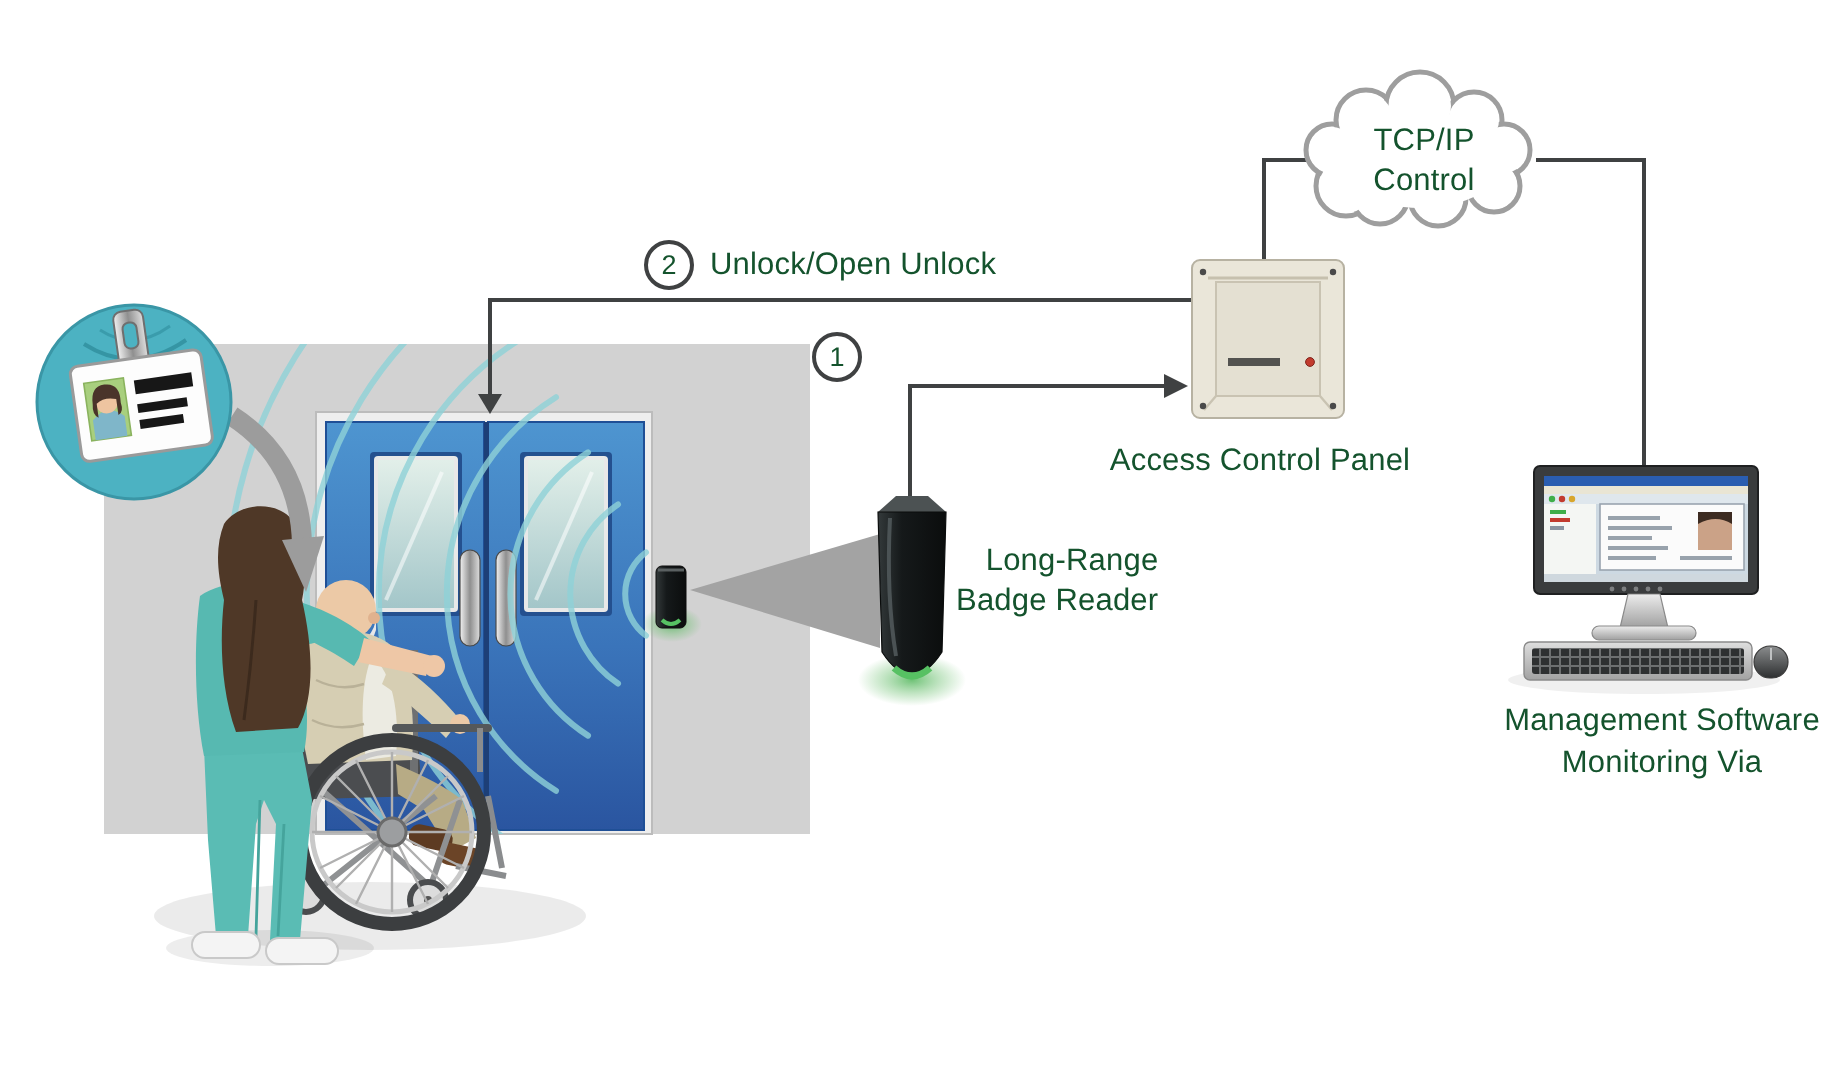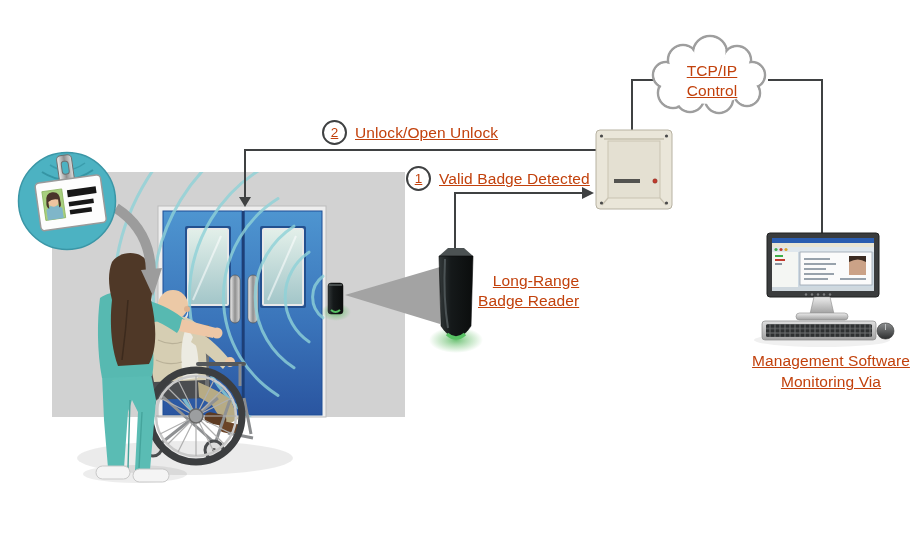--- a/index.html
+++ b/index.html
@@ -1,21 +1,21 @@
 <!DOCTYPE html>
 <html><head>
 <meta charset="utf-8">
 <style>
   html,body{margin:0;padding:0;background:#fff;}
   .stage{
     position:relative;width:920px;height:533px;background:#ffffff;overflow:hidden;
     font-family:"Liberation Sans","DejaVu Sans",sans-serif;color:#3f4142;
   }
   .stage svg{position:absolute;left:0;top:0;}
-  .lbl{position:absolute;font-size:15.5px;line-height:20px;color:#c2410c;font-weight:500;letter-spacing:.1px;text-decoration:underline;}
+  .lbl{position:absolute;font-size:15.5px;line-height:20px;color:#14532d;font-weight:500;letter-spacing:.1px;}
   .step{display:flex;align-items:center;gap:8px;white-space:nowrap;}
   .circ-num{
     width:21px;height:21px;border:2px solid #3f4142;border-radius:50%;
     display:inline-flex;align-items:center;justify-content:center;
     font-size:13.5px;font-weight:500;flex:0 0 auto;background:#fff;
   }
   .center{text-align:center;}
 </style>
 </head>
 <body>
@@ -302,28 +302,30 @@
   </g>
 </svg>
 
 <div class="lbl step" style="left:322px;top:120px;">
   <span class="circ-num">2</span>
   <span>Unlock/Open Unlock</span>
 </div>
 
 <div class="lbl step" style="left:406px;top:166px;">
   <span class="circ-num">1</span>
-  <span>Valid Badge Detected</span>
 </div>
 
 <div class="lbl center" style="left:662px;top:61px;width:100px;">
   <div>TCP/IP</div>
   <div>Control</div>
 </div>
 
+<div class="lbl center" style="left:550px;top:221px;width:160px;">
+  <span>Access Control Panel</span>
+</div>
 
 <div class="lbl" style="left:478px;top:271px;text-align:right;">
   <div>Long-Range</div>
   <div>Badge Reader</div>
 </div>
 
 <div class="lbl center" style="left:746px;top:350px;width:170px;line-height:21px;">
   <div>Management Software</div>
   <div>Monitoring Via</div>
 </div>

